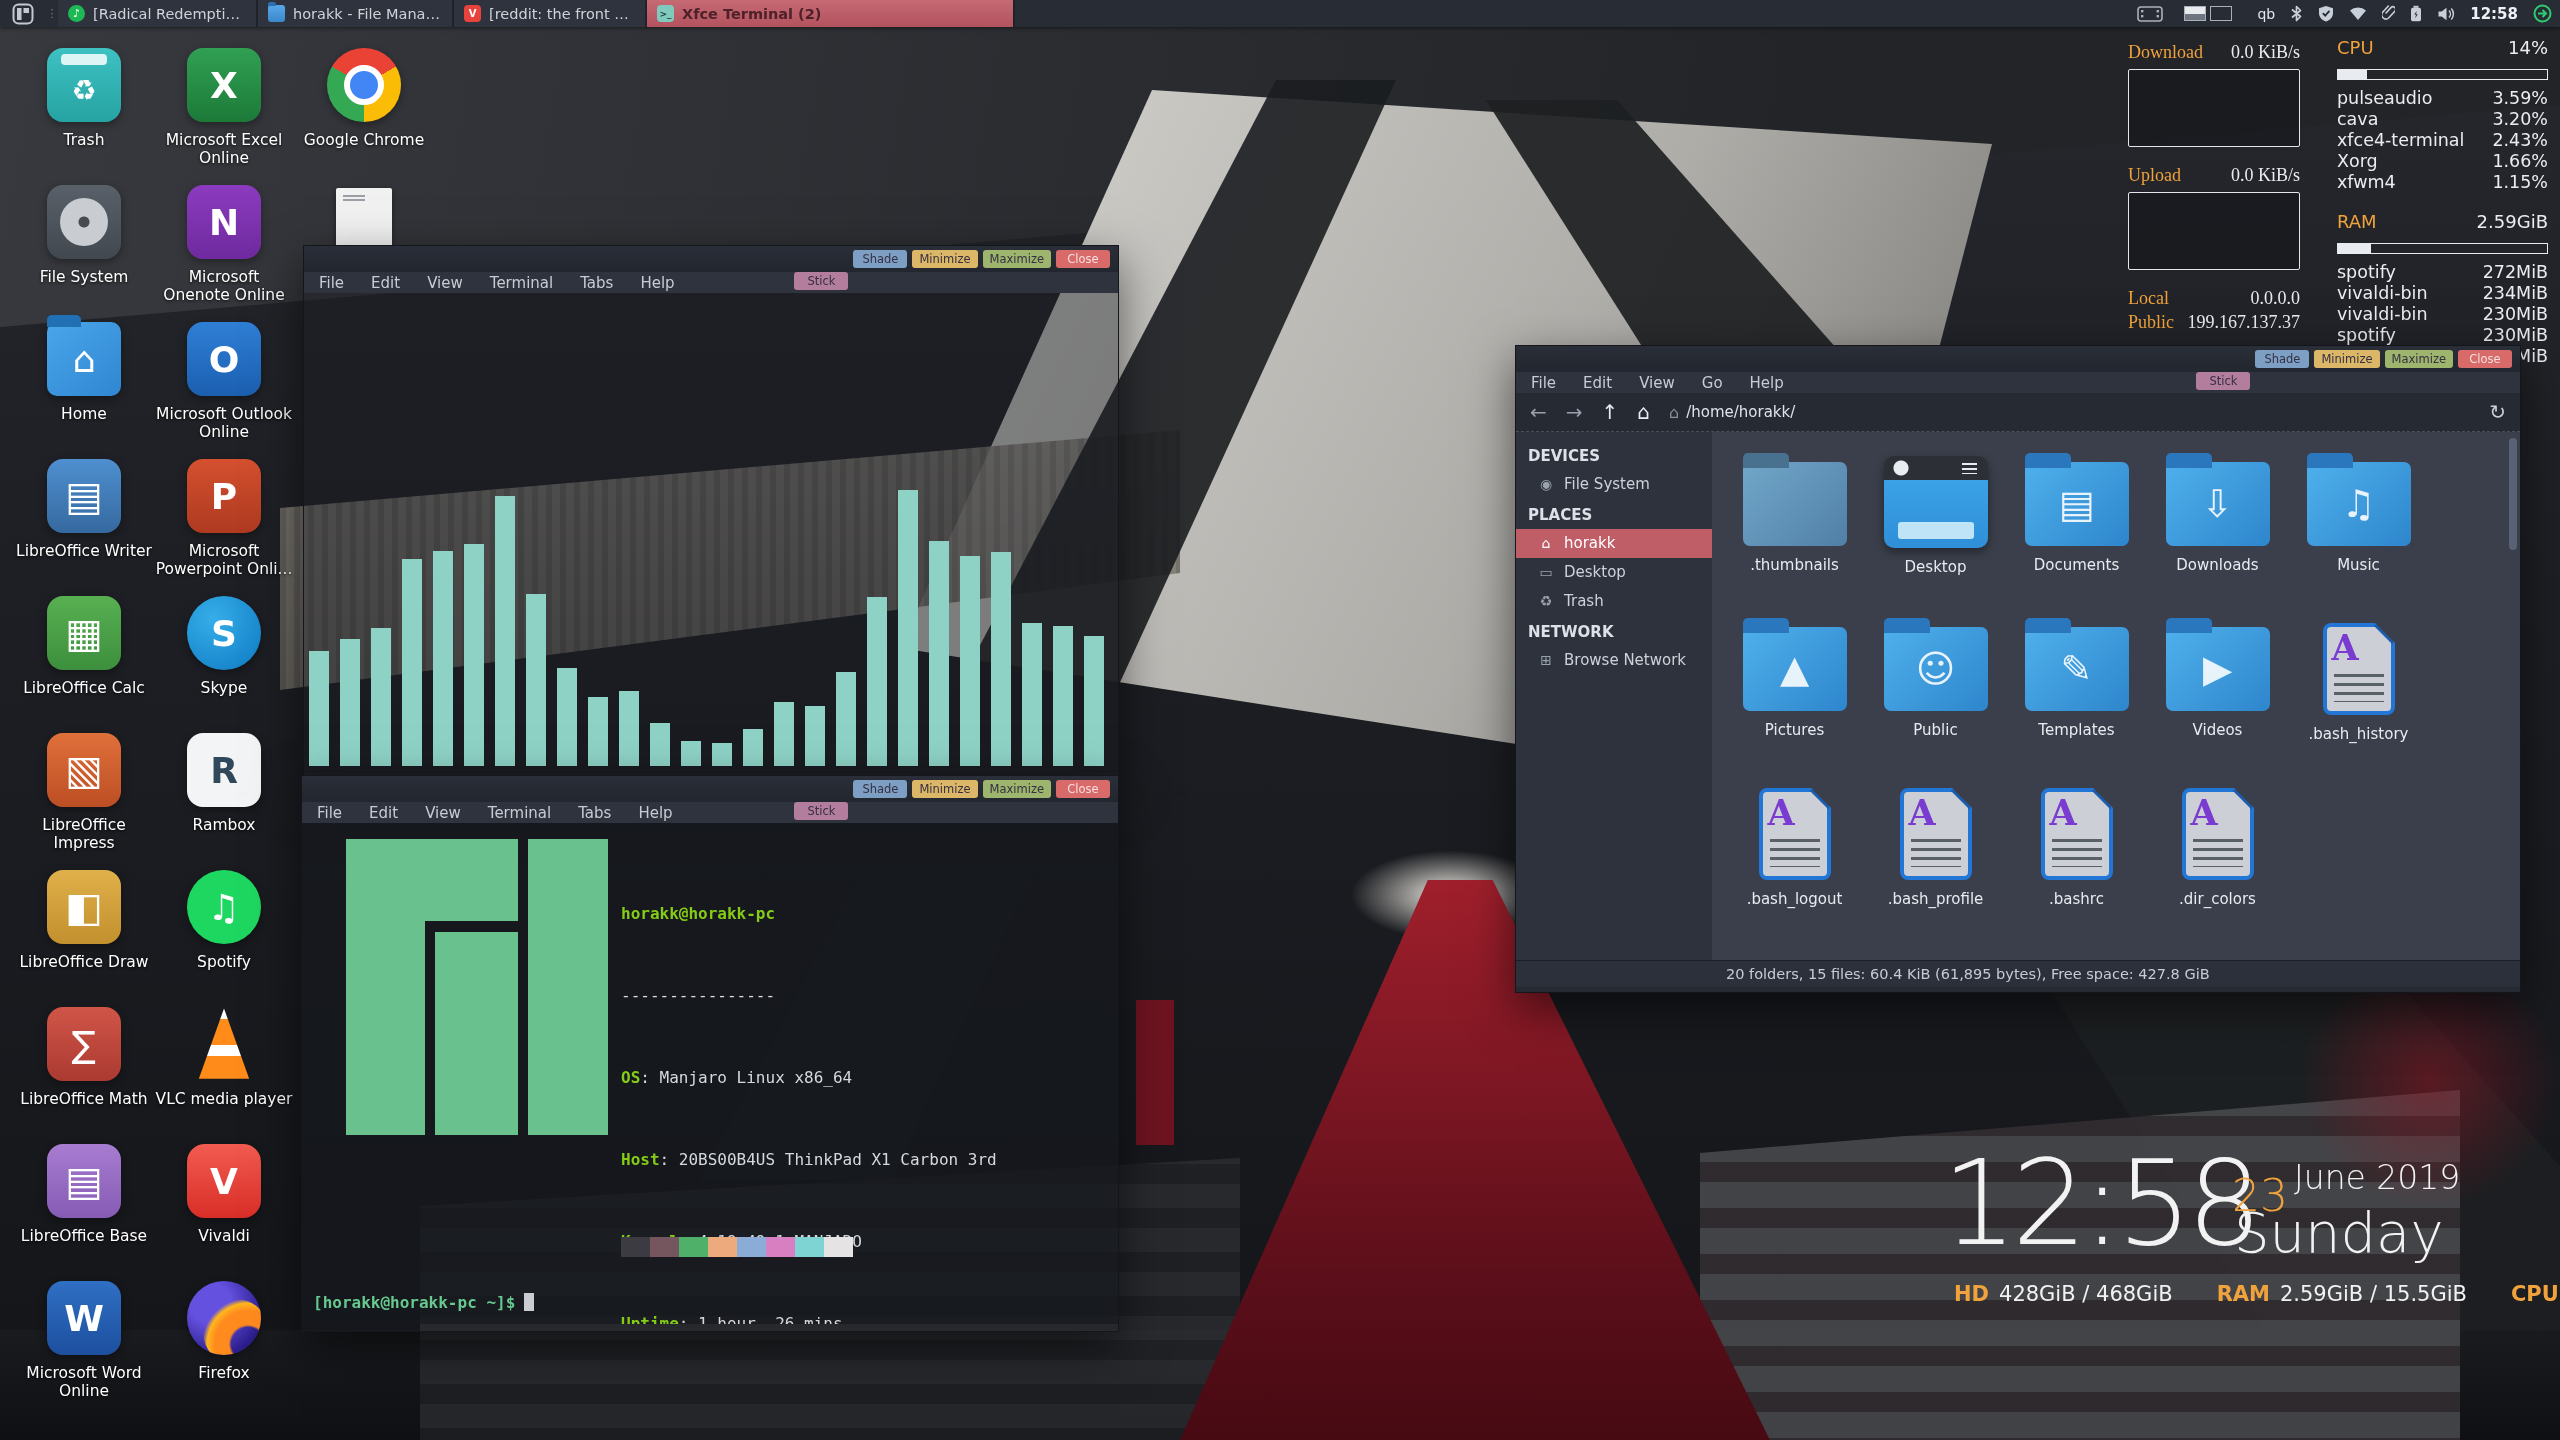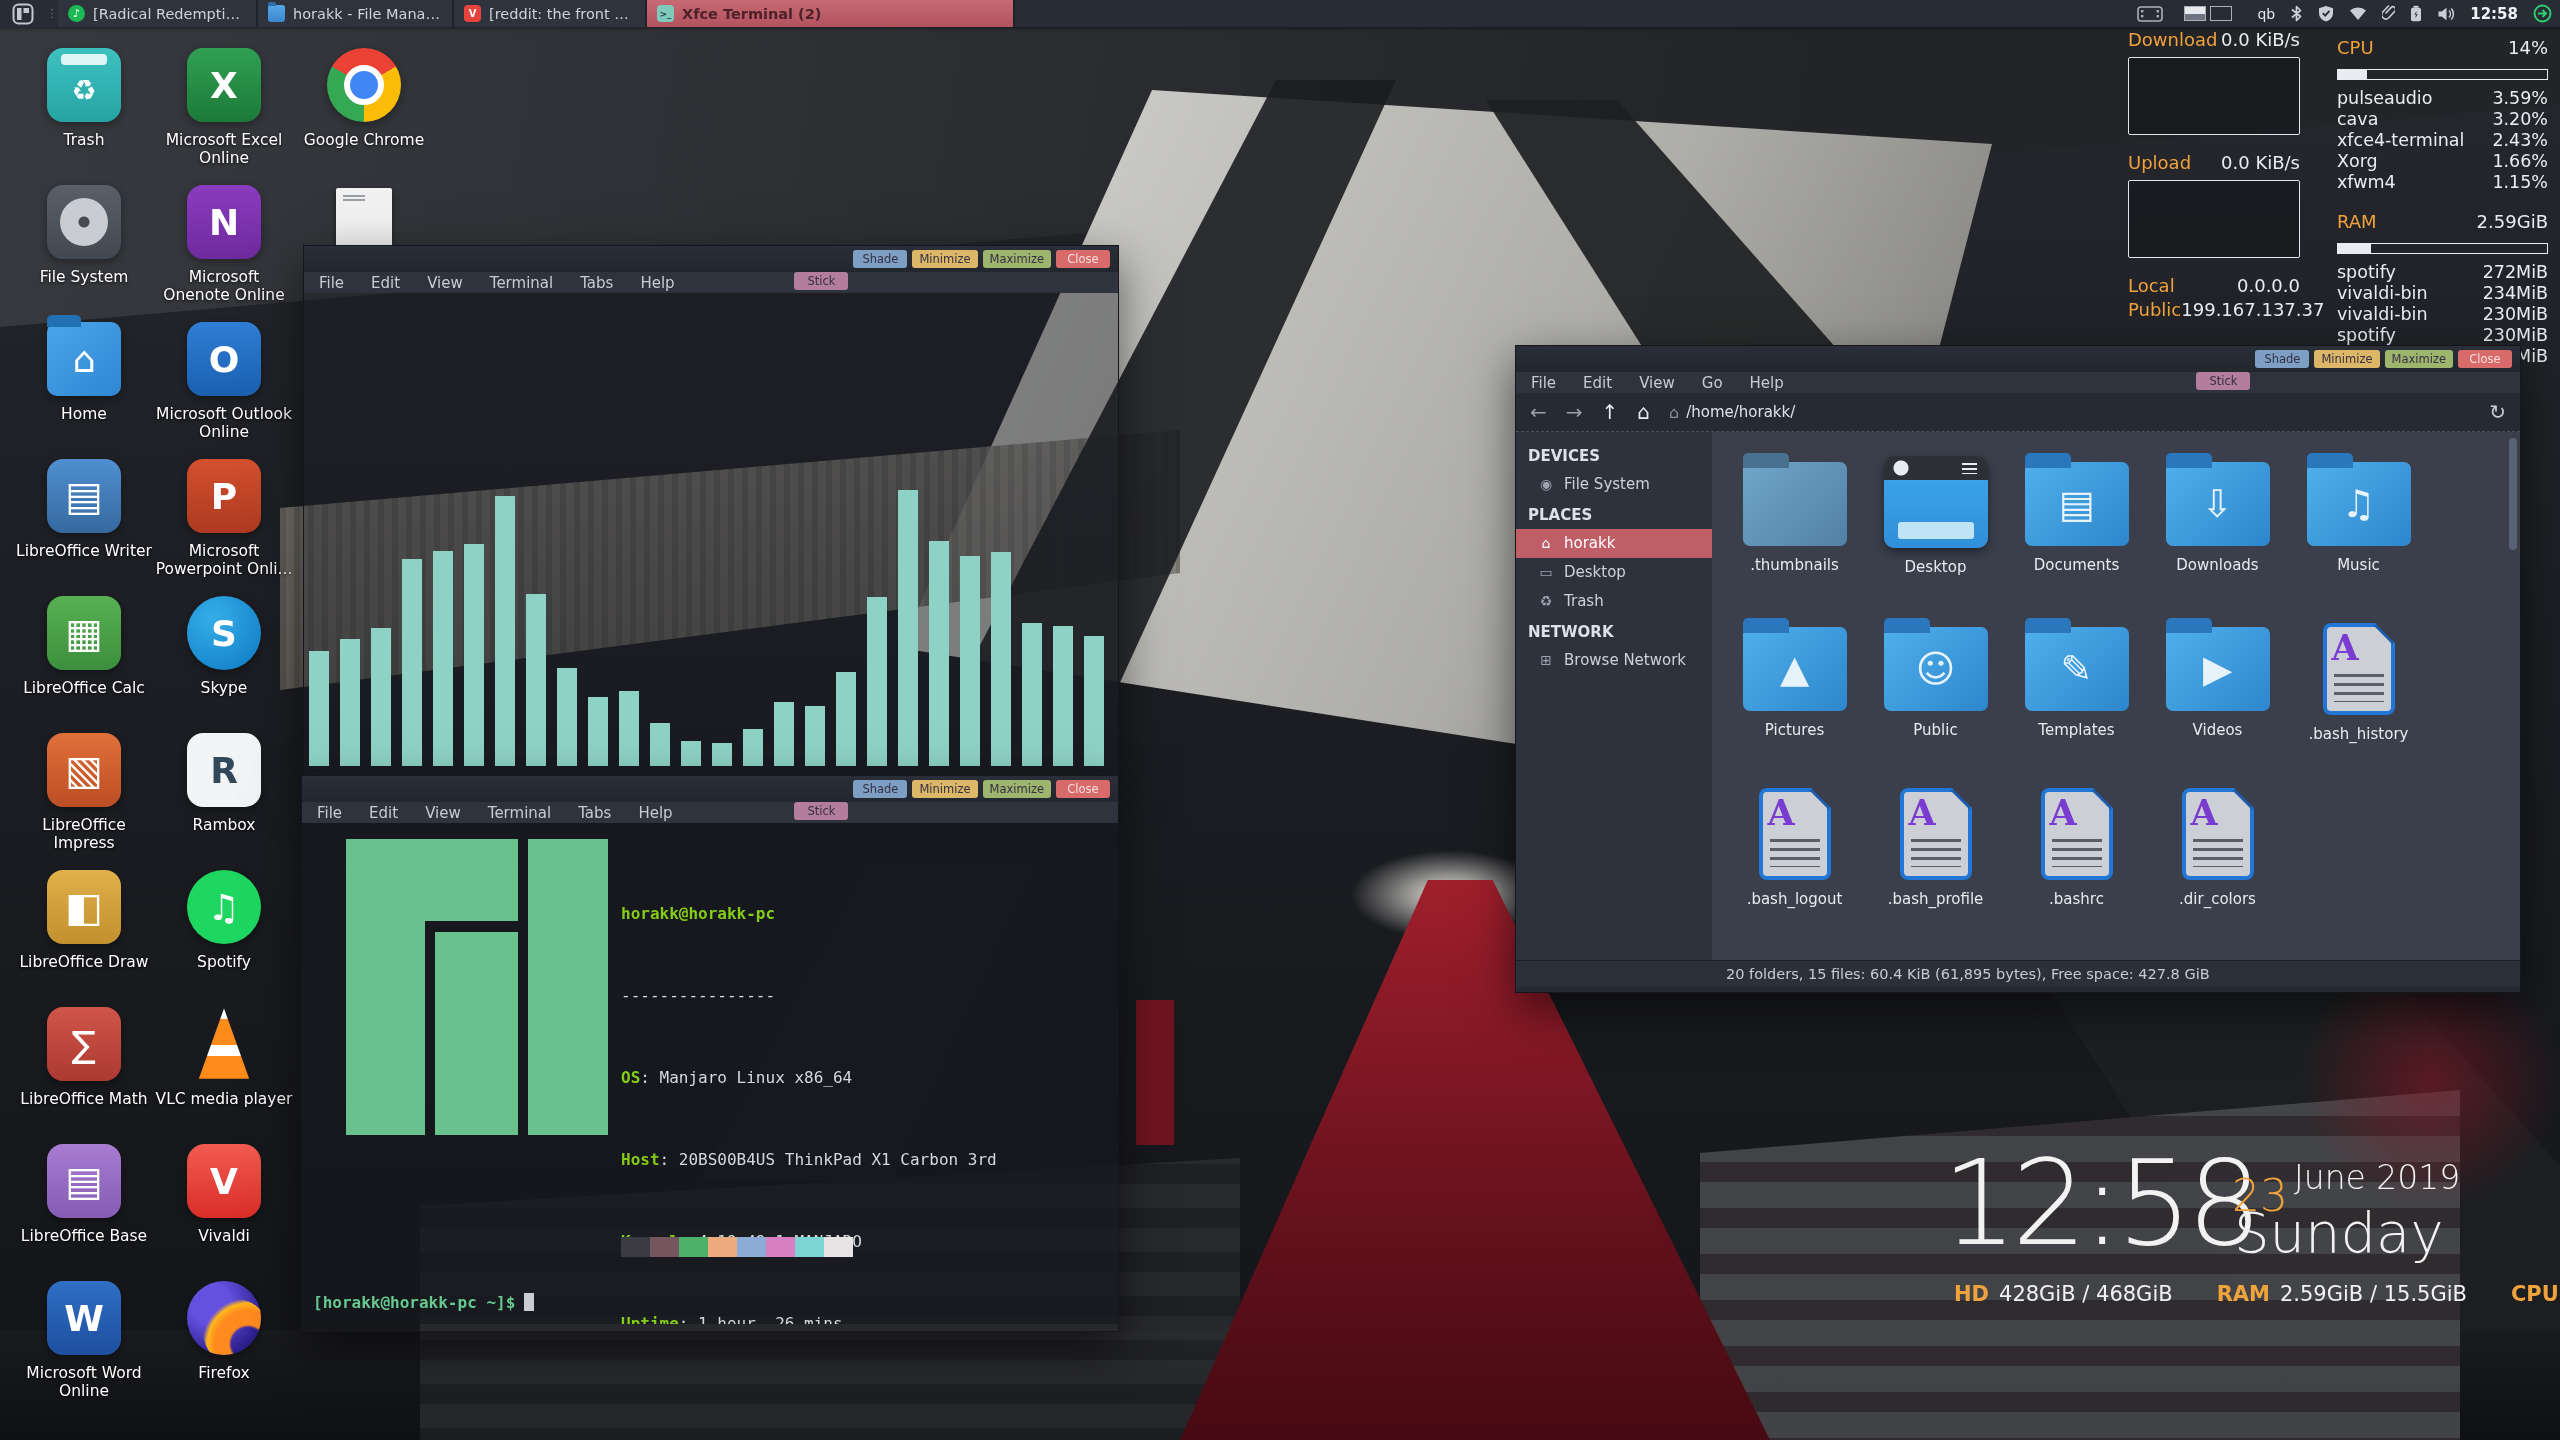--- a/index.html
+++ b/index.html
@@ -62,21 +62,21 @@
     background:radial-gradient(circle at 68% 68%,transparent 0 26%,#ff8a1e 30% 52%,#ffb71e 64%,transparent 72%);}
   .ic-chrome{background:conic-gradient(from -60deg,#ea4335 0 33.3%,#fbbc05 0 66.6%,#34a853 0 100%);border-radius:50%;}
   .ic-chrome:before{content:"";position:absolute;width:28px;height:28px;border-radius:50%;background:#4285f4;border:6px solid #fff;}
   .page-peek{position:absolute;left:336px;top:188px;width:56px;height:60px;background:#f1f1f1;border-radius:2px;z-index:2;
     box-shadow:0 2px 6px rgba(0,0,0,.4);}
   .page-peek:before{content:"";position:absolute;left:7px;top:7px;width:22px;height:8px;
     background:repeating-linear-gradient(180deg,#9aa0a6 0 2px,transparent 2px 4px);}
 
   
   .conky{position:absolute;z-index:2;color:#e9ecf0;font-size:18px;}
-  .ck-net{left:2128px;top:28px;width:172px;}
+  .ck-net{left:2128px;top:40px;width:172px;font-family:Liberation Serif, serif;}
   .ck-row{display:flex;justify-content:space-between;align-items:baseline;line-height:24px;}
   .ck-orange{color:#f0a23c;}
   .ck-graph{height:76px;border:1px solid #e3e7ec;border-radius:2px;background:rgba(5,7,10,.3);margin:5px 0 16px;}
   .ck-sys{left:2337px;top:36px;width:211px;}
   .ck-bar{height:9px;border:1px solid #e8ecf0;margin:9px 0 8px;position:relative;}
   .ck-bar i{position:absolute;left:0;top:0;bottom:0;background:#e8ecf0;}
   .ck-proc{display:flex;justify-content:space-between;line-height:21px;font-size:17.5px;}
   .ck-gap{height:17px;}
 
   

